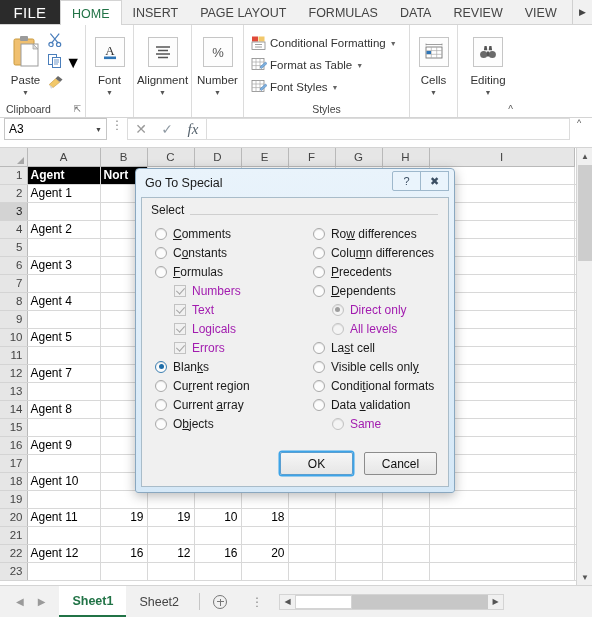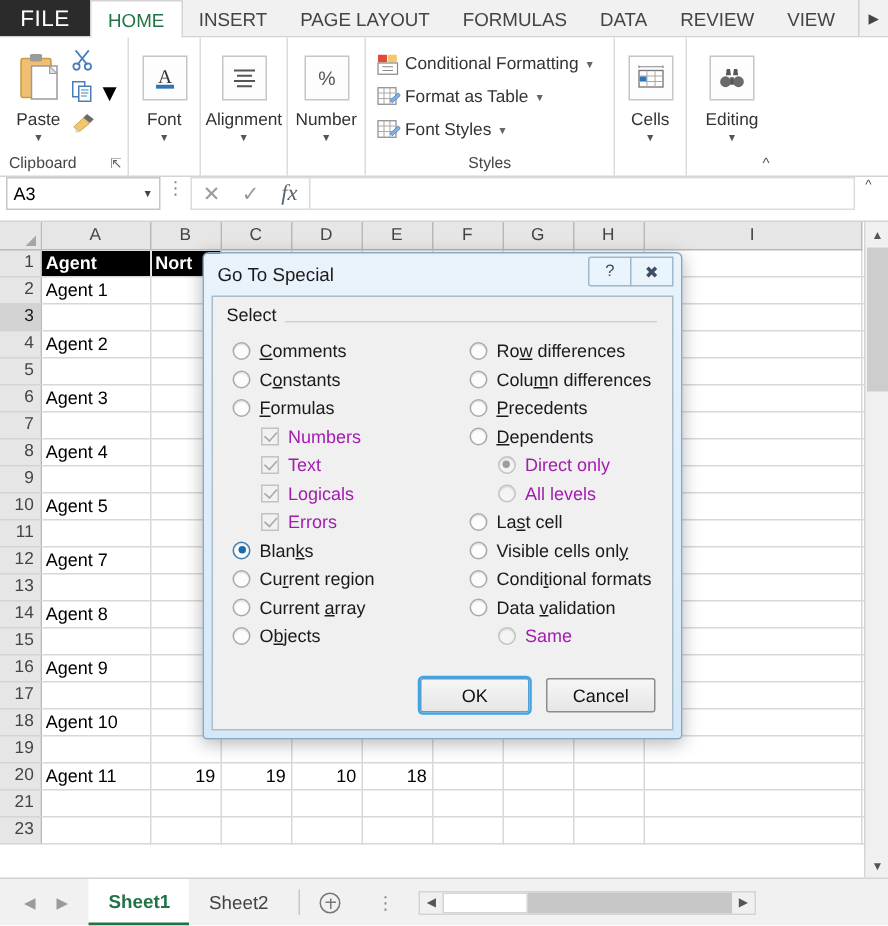--- a/index.html
+++ b/index.html
@@ -754,20 +754,33 @@
             <td class="cell empty"></td>
             <td class="cell empty"></td>
             <td class="cell empty"></td>
             <td class="cell empty"></td>
             <td class="cell empty"></td>
             <td class="cell empty"></td>
             <td class="cell empty"></td>
             <td class="cell empty" style="border-right: none;"></td>
           </tr>
           <tr>
+            <td class="rowhead">22</td>
+            <td class="cell">Agent 12</td>
+            <td class="cell num">16</td>
+            <td class="cell num">12</td>
+            <td class="cell num">16</td>
+            <td class="cell num">20</td>
+            <td class="cell empty"></td>
+            <td class="cell empty"></td>
+            <td class="cell empty"></td>
+            <td class="cell empty"></td>
+            <td class="cell empty" style="border-right: none;"></td>
+          </tr>
+          <tr>
             <td class="rowhead">23</td>
             <td class="cell empty"></td>
             <td class="cell empty"></td>
             <td class="cell empty"></td>
             <td class="cell empty"></td>
             <td class="cell empty"></td>
             <td class="cell empty"></td>
             <td class="cell empty"></td>
             <td class="cell empty"></td>
             <td class="cell empty"></td>

